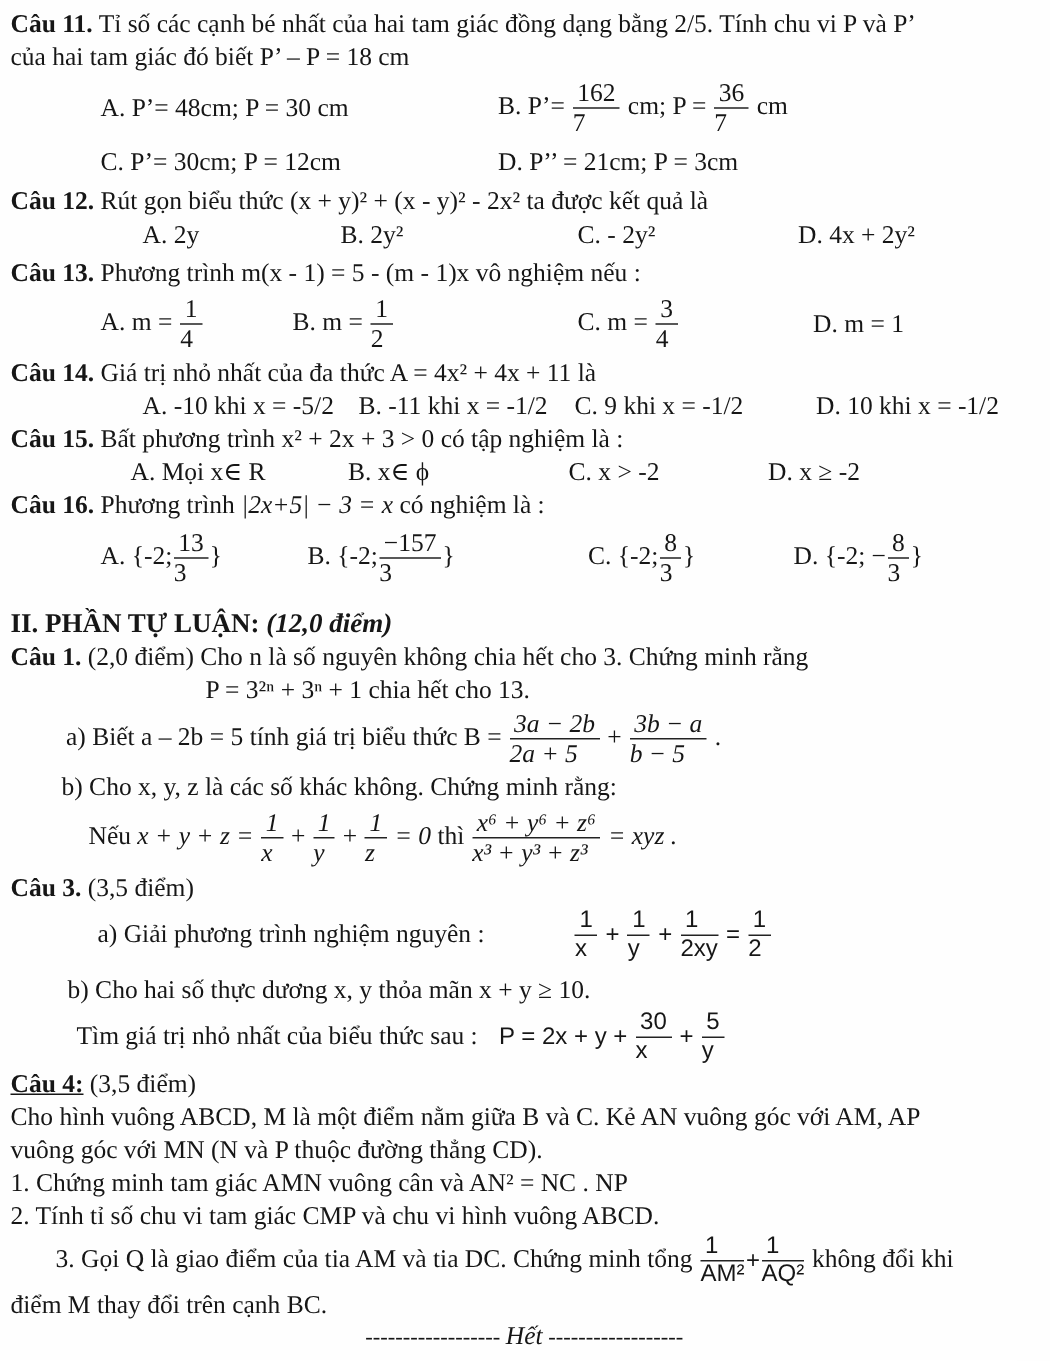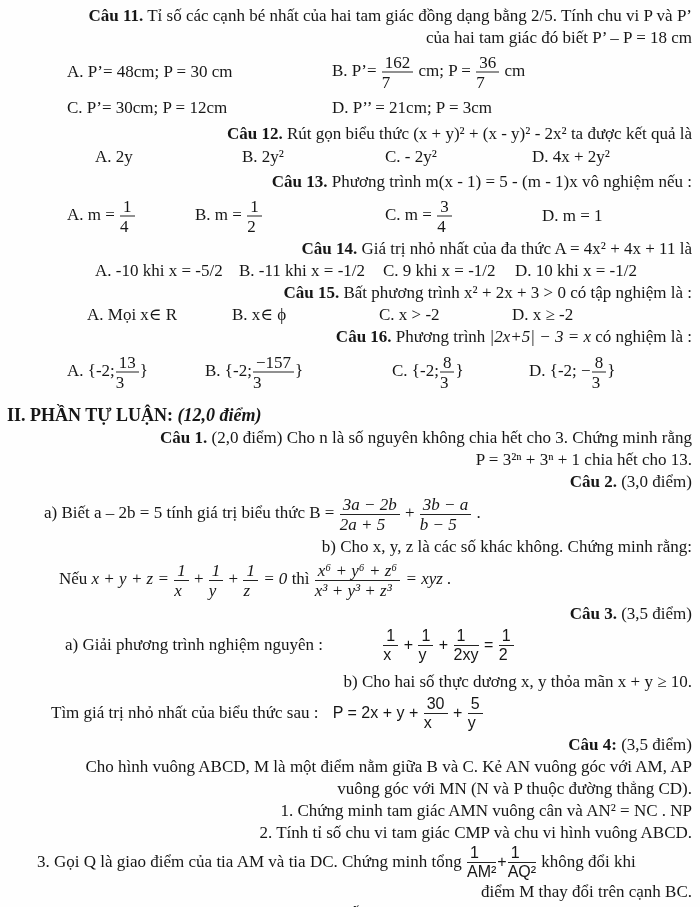--- a/index.html
+++ b/index.html
@@ -3,24 +3,24 @@
 <meta charset="utf-8">
 <style>
   html,body { margin:0; padding:0; background:#ffffff; }
   .page {
     position:relative; width:700px; height:907px; box-sizing:border-box;
     background:#fefefe; color:#161616; overflow:hidden;
     font-family:"Liberation Serif","DejaVu Serif",serif;
     font-size:17px; line-height:22px;
     padding:5px 8px 0 7px;
   }
-  p.para { margin:0;text-align:right; }
+  p.para { margin:0; }
   .ql { font-weight:bold; }
   .it { font-style:italic; }
-  .u  { }
+  .u  { text-decoration:underline; }
   .sec { margin:8px 0 0 0; font-size:18px; line-height:24px; font-weight:bold; }
   .optrow { position:relative; }
   .optrow .opt {
     position:absolute; top:50%; transform:translateY(-50%);
     white-space:nowrap;
   }
   .frac { display:inline-block; vertical-align:middle; text-align:left; line-height:19px; padding:0 1px; }
   .frac .num { display:block; border-bottom:1.3px solid #222; padding:0 3px 0 3px; }
   .frac .den { display:block; }
   .sans { font-family:"Liberation Sans","DejaVu Sans",sans-serif; font-size:16px; }
@@ -53,21 +53,21 @@
     <span class="opt" style="left:60px">C. P’= 30cm; P = 12cm</span>
     <span class="opt" style="left:325px">D. P’’ = 21cm; P = 3cm</span>
   </div>
 
   <p class="para" style="margin-top:2px">
     <b class="ql">Câu 12.</b>
     <span>Rút gọn biểu thức (x + y)² + (x - y)² - 2x² ta được kết quả là</span>
   </p>
   <div class="optrow" style="height:23px">
     <span class="opt" style="left:88px">A. 2y</span>
-    <span class="opt" style="left:235px">B. 2y²</span>
+    <span class="opt" style="left:220px">B. 2y²</span>
     <span class="opt" style="left:378px">C. - 2y²</span>
     <span class="opt" style="left:525px">D. 4x + 2y²</span>
   </div>
 
   <p class="para" style="margin-top:3px">
     <b class="ql">Câu 13.</b>
     <span>Phương trình m(x - 1) = 5 - (m - 1)x vô nghiệm nếu :</span>
   </p>
   <div class="optrow" style="height:45px">
     <span class="opt" style="left:60px">
@@ -86,21 +86,21 @@
   </div>
 
   <p class="para">
     <b class="ql">Câu 14.</b>
     <span>Giá trị nhỏ nhất của đa thức A = 4x² + 4x + 11 là</span>
   </p>
   <div class="optrow" style="height:22px">
     <span class="opt" style="left:88px">A. -10 khi x = -5/2</span>
     <span class="opt" style="left:232px">B. -11 khi x = -1/2</span>
     <span class="opt" style="left:376px">C. 9 khi x = -1/2</span>
-    <span class="opt" style="left:508px">D. 10 khi x = -1/2</span>
+    <span class="opt" style="left:537px">D. 10 khi x = -1/2</span>
   </div>
 
   <p class="para">
     <b class="ql">Câu 15.</b>
     <span>Bất phương trình x² + 2x + 3 &gt; 0 có tập nghiệm là :</span>
   </p>
   <div class="optrow" style="height:22px">
     <span class="opt" style="left:80px">A. Mọi x∈ R</span>
     <span class="opt" style="left:225px">B. x∈ ϕ</span>
     <span class="opt" style="left:372px">C. x &gt; -2</span>
@@ -132,32 +132,28 @@
     <span>II. PHẦN TỰ LUẬN:</span>
     <span class="it">(12,0 điểm)</span>
   </p>
 
   <p class="para">
     <b class="ql">Câu 1.</b>
     <span>(2,0  điểm) Cho n là số nguyên không chia hết cho 3. Chứng minh rằng</span>
   </p>
   <p class="para" style="margin-left:130px">P = 3²ⁿ + 3ⁿ + 1 chia hết cho 13.</p>
 
-  <p class="para">
-    <b class="ql">Câu 2.</b>
-    <span>(3,0 điểm)</span>
-  </p>
   <div class="vrow" style="margin-left:37px;margin-top:2px">
     <span>a) Biết a – 2b = 5 tính giá trị biểu thức B =</span>
     <span class="frac it"><span class="num">3a − 2b</span><span class="den">2a + 5</span></span>
     <span>+</span>
     <span class="frac it"><span class="num">3b − a</span><span class="den">b − 5</span></span>
     <span>.</span>
   </div>
-  <p class="para" style="margin-left:14px;margin-top:2px">b) Cho x, y, z là các số khác không. Chứng minh rằng:</p>
+  <p class="para" style="margin-left:34px;margin-top:2px">b) Cho x, y, z là các số khác không. Chứng minh rằng:</p>
   <div class="vrow" style="margin-left:52px;margin-top:3px">
     <span>Nếu</span>
     <span class="it">x + y + z =</span>
     <span class="frac it"><span class="num">1</span><span class="den">x</span></span>
     <span>+</span>
     <span class="frac it"><span class="num">1</span><span class="den">y</span></span>
     <span>+</span>
     <span class="frac it"><span class="num">1</span><span class="den">z</span></span>
     <span class="it">= 0</span>
     <span>thì</span>

